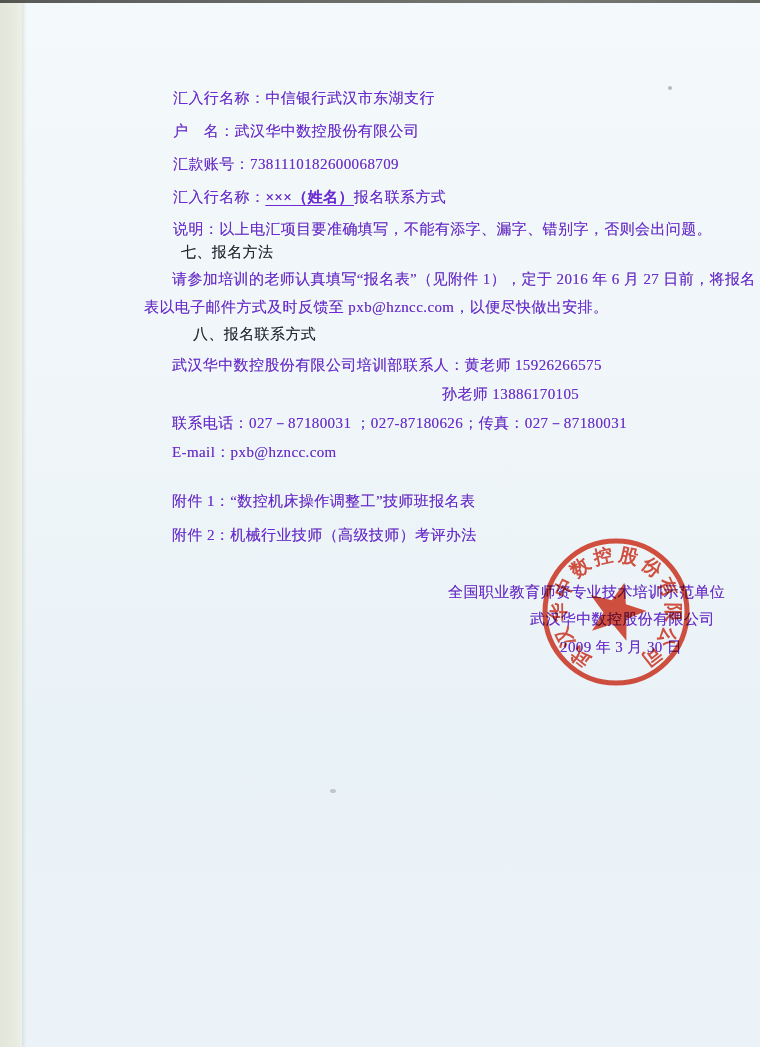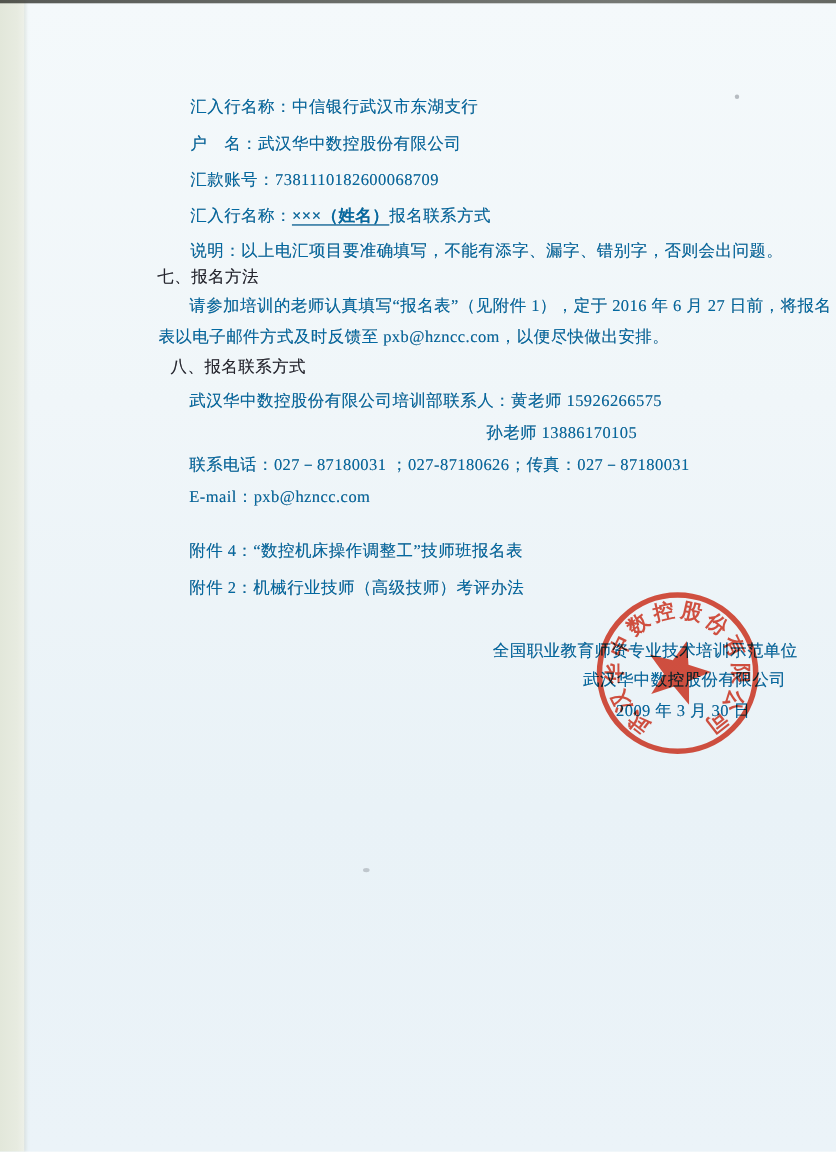--- a/index.html
+++ b/index.html
@@ -12,25 +12,25 @@
     position:absolute;left:0;top:0;width:22px;height:1047px;
     background:linear-gradient(90deg,#e2e7da 0%,#e7ebe0 70%,#edf0e8 100%);
     box-shadow:2px 0 3px rgba(160,170,150,.25);
   }
   .scan-topline{
     position:absolute;left:0;top:0;width:760px;height:3px;
     background:linear-gradient(90deg,#23251f 0%,#3a3d36 40%,#4a4d46 75%,#35372f 100%);
     opacity:.75;
   }
   .line{
-    position:absolute;font-size:15px;line-height:19px;color:#0369a1;
+    position:absolute;font-size:15px;line-height:19px;color:#6d28d9;
     letter-spacing:.4px;white-space:pre;
     text-shadow:0 0 .5px rgba(40,45,60,.45);
   }
-  .heading{color:#26262e;}
+  .heading{color:#26262e;margin-left:38px;}
   .u{text-decoration:underline;text-underline-offset:3px;font-weight:bold;}
   .seal{
     position:absolute;left:538px;top:534px;width:156px;height:156px;
     mix-blend-mode:multiply;opacity:.88;filter:blur(.3px);
     pointer-events:none;
   }
   .seal svg{width:156px;height:156px;overflow:visible;}
   .seal text{
     font-family:"Liberation Serif","DejaVu Serif",serif;
     font-size:19px;font-weight:700;text-anchor:middle;
@@ -56,21 +56,21 @@
 <div class="line heading" style="left:143px;top:243px">七、报名方法</div>
 <div class="line" style="left:172px;top:270px">请参加培训的老师认真填写“报名表”（见附件 1），定于 2016 年 6 月 27 日前，将报名</div>
 <div class="line" style="left:144px;top:298px">表以电子邮件方式及时反馈至 pxb@hzncc.com，以便尽快做出安排。</div>
 
 <div class="line heading" style="left:155px;top:325px">八、报名联系方式</div>
 <div class="line" style="left:172px;top:356px">武汉华中数控股份有限公司培训部联系人：黄老师 15926266575</div>
 <div class="line" style="left:442px;top:385px">孙老师 13886170105</div>
 <div class="line" style="left:172px;top:414px">联系电话：027－87180031 ；027-87180626；传真：027－87180031</div>
 <div class="line" style="left:172px;top:443px">E-mail：pxb@hzncc.com</div>
 
-<div class="line" style="left:172px;top:492px">附件 4：“数控机床操作调整工”技师班报名表</div>
+<div class="line" style="left:172px;top:492px">附件 1：“数控机床操作调整工”技师班报名表</div>
 <div class="line" style="left:172px;top:526px">附件 2：机械行业技师（高级技师）考评办法</div>
 
 <div class="line" style="left:448px;top:583px">全国职业教育师资专业技术培训示范单位</div>
 <div class="line" style="left:530px;top:610px">武汉华中数控股份有限公司</div>
 <div class="line" style="left:560px;top:638px">2009 年 3 月 30 日</div>
 
 <div class="seal">
   <svg viewBox="0 0 156 156" xmlns="http://www.w3.org/2000/svg">
     <circle cx="78" cy="78" r="71" fill="none" stroke-width="5" stroke="#dc3a26"></circle>
     <polygon id="seal-star" fill="#dc3a26" points="86.4,48.7 87.9,70.3 108.5,76.9 88.4,85.0 88.4,106.7 74.6,90.0 54.0,96.8 65.5,78.4 52.7,60.9 73.7,66.3"></polygon>

